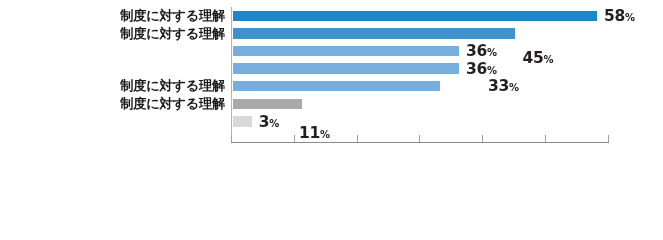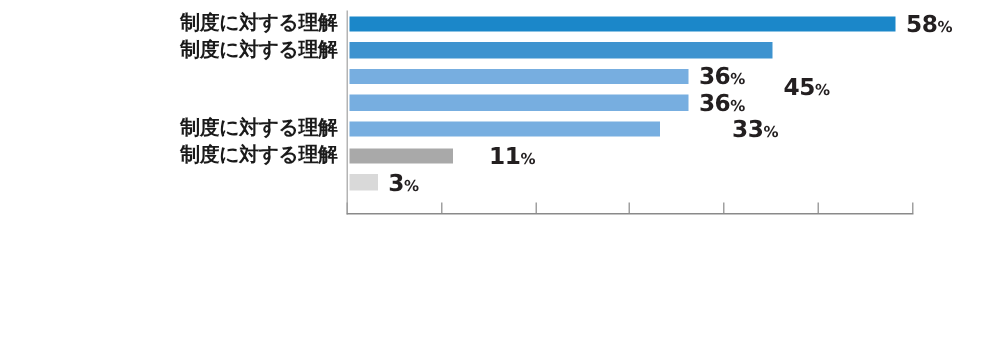--- a/index.html
+++ b/index.html
@@ -146,21 +146,21 @@
         <div class="row-label">制度に対する理解</div>
         <div class="bar-track">
           <div class="bar" style="width: 207.103px; background: rgb(119, 174, 224);"></div>
           <div class="bar-value" style="left: 208px; margin-left: 47px;"><span>33</span><span class="pct-sign">%</span></div>
         </div>
       </div>
       <div class="chart-row">
         <div class="row-label">制度に対する理解</div>
         <div class="bar-track">
           <div class="bar" style="width: 69.0345px; background: rgb(169, 169, 169);"></div>
-          <div class="bar-value" style="left: 93px;"><span>11</span><span class="pct-sign">%</span></div>
+          <div class="bar-value" style="left: 66px; margin-top: 29px;"><span>11</span><span class="pct-sign">%</span></div>
         </div>
       </div>
       <div class="chart-row">
         <div class="bar-track">
           <div class="bar" style="width: 18.8276px; background: rgb(217, 217, 217);"></div>
           <div class="bar-value" style="left: 25.8276px;"><span>3</span><span class="pct-sign">%</span></div>
         </div>
       </div>
     </div>
 

